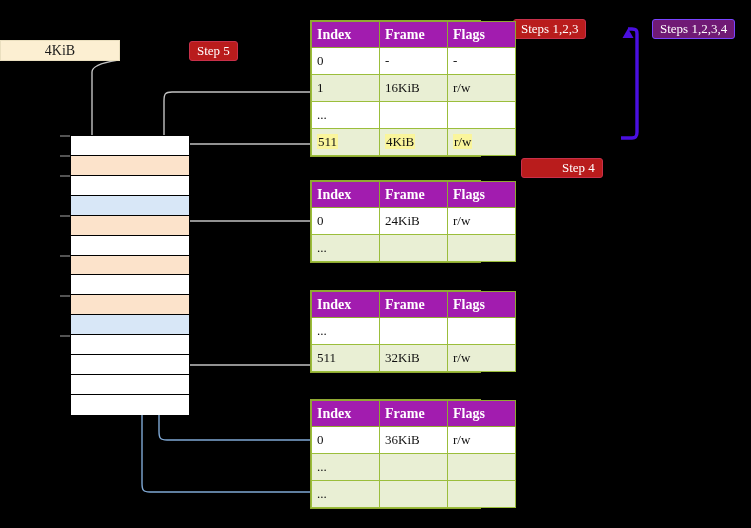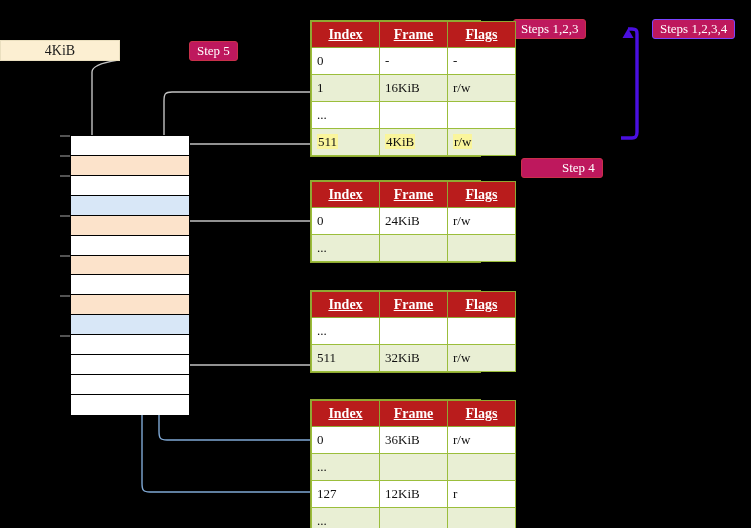--- a/index.html
+++ b/index.html
@@ -49,52 +49,51 @@
     box-sizing: border-box;
     color: #ffffff;
     font-size: 13px;
     line-height: 18px;
     text-align: center;
     padding: 0 7px;
     border-radius: 3px;
     white-space: nowrap;
   }
   .badge.red {
-    background: #be185d;
+    background: #b91c1c;
     border: 1px solid #C8304A;
   }
   .badge.blue {
-    background: #be185d;
+    background: #701a75;
     border: 1px solid #7A44FF;
   }
 
   
   .ptable {
     position: absolute;
     box-sizing: border-box;
     border-collapse: collapse;
     background: #ffffff;
     border: 1px solid #8FA832;
     font-size: 13px;
   }
   .ptable table {
     border-collapse: collapse;
     width: 100%;
     table-layout: fixed;
   }
   .ptable th {
-    background: #b91c1c;
+    background: #a21caf;
     color: #ffffff;
     font-weight: bold;
     font-size: 14px;
-    text-align: center;
+    text-align: left;
     padding: 2px 5px;
     border: 1px solid #8FA832;
     height: 21px;
-    text-decoration: underline;
   }
   .ptable td {
     color: #111111;
     padding: 2px 5px;
     border: 1px solid #9BBE3B;
     height: 22px;
     vertical-align: middle;
     overflow: hidden;
     white-space: nowrap;
   }
@@ -292,25 +291,20 @@
           <tr class="odd">
             <td class="col-index">0</td>
             <td class="col-frame">36KiB</td>
             <td class="col-flags">r/w</td>
           </tr>
           <tr class="even">
             <td class="col-index">...</td>
             <td class="col-frame"></td>
             <td class="col-flags"></td>
           </tr>
-          <tr class="odd">
-            <td class="col-index">127</td>
-            <td class="col-frame">12KiB</td>
-            <td class="col-flags">r</td>
-          </tr>
           <tr class="even">
             <td class="col-index">...</td>
             <td class="col-frame"></td>
             <td class="col-flags"></td>
           </tr>
         </tbody>
     </table>
   </div>
 
 </div>

